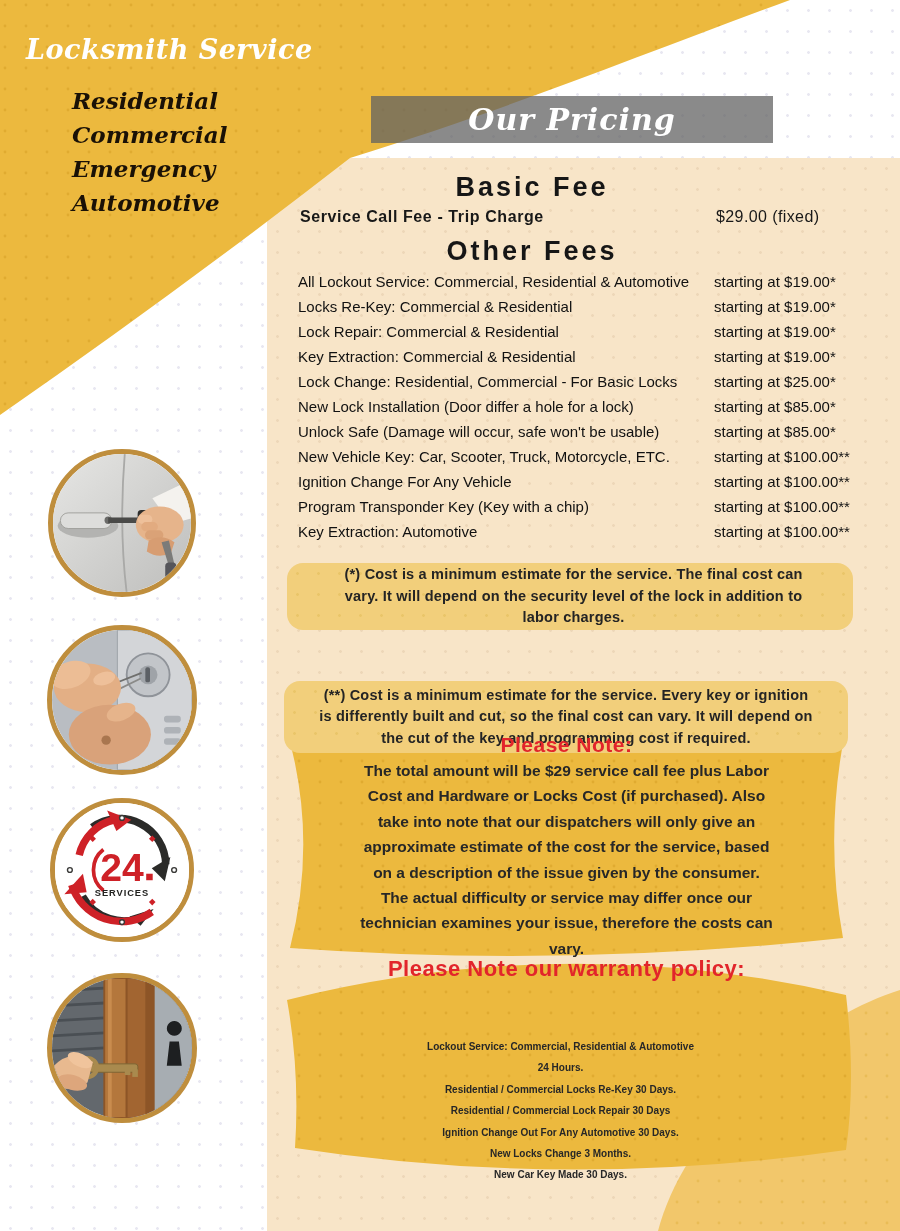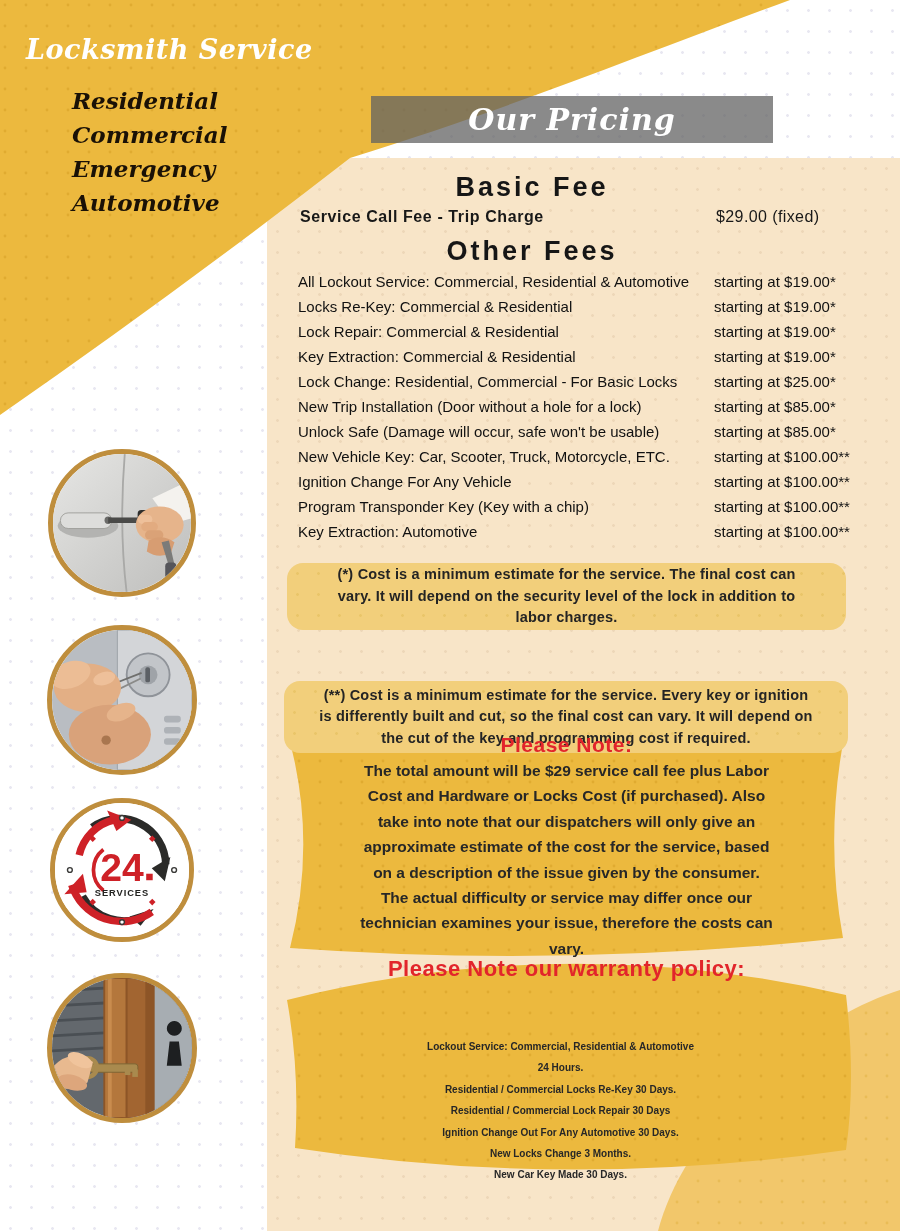--- a/index.html
+++ b/index.html
@@ -51,21 +51,21 @@
   .fee-row .prc{width:136px;}
   .note{
     position:absolute;z-index:4;border-radius:16px;
     background-color:#f2cf7b;
     background-image:radial-gradient(#e9c569 1.3px, transparent 1.5px);
     background-size:21px 21px;
     display:flex;align-items:center;justify-content:center;
     font-size:14.5px;font-weight:700;color:#242424;line-height:21.5px;
     text-align:center;white-space:pre-line;letter-spacing:.2px;
   }
-  .note1{left:287px;top:563px;width:559px;height:67px;}
+  .note1{left:287px;top:563px;width:559px;height:67px;padding-left:7px;}
   .note2{left:284px;top:652px;width:564px;height:72px;margin-top:29px;}
   .flag-head{
     position:absolute;z-index:4;text-align:center;font-weight:700;color:#e2252b;
   }
   .fh1{left:287px;top:733px;width:559px;font-size:21px;letter-spacing:.5px;}
   .fh2{left:287px;top:956px;width:559px;font-size:22px;letter-spacing:.5px;}
   .flag-body{
     position:absolute;z-index:4;text-align:center;white-space:pre-line;
     font-weight:700;color:#272727;
   }
@@ -143,21 +143,21 @@
     </div>
     <div class="fee-row">
       <span class="lbl">Key Extraction: Commercial &amp; Residential</span>
       <span class="prc">starting at $19.00*</span>
     </div>
     <div class="fee-row">
       <span class="lbl">Lock Change: Residential, Commercial - For Basic Locks</span>
       <span class="prc">starting at $25.00*</span>
     </div>
     <div class="fee-row">
-      <span class="lbl">New Trip Installation (Door without a hole for a lock)</span>
+      <span class="lbl">New Lock Installation (Door differ a hole for a lock)</span>
       <span class="prc">starting at $85.00*</span>
     </div>
     <div class="fee-row">
       <span class="lbl">Unlock Safe (Damage will occur, safe won't be usable)</span>
       <span class="prc">starting at $85.00*</span>
     </div>
     <div class="fee-row">
       <span class="lbl">New Vehicle Key: Car, Scooter, Truck, Motorcycle, ETC.</span>
       <span class="prc">starting at $100.00**</span>
     </div>

